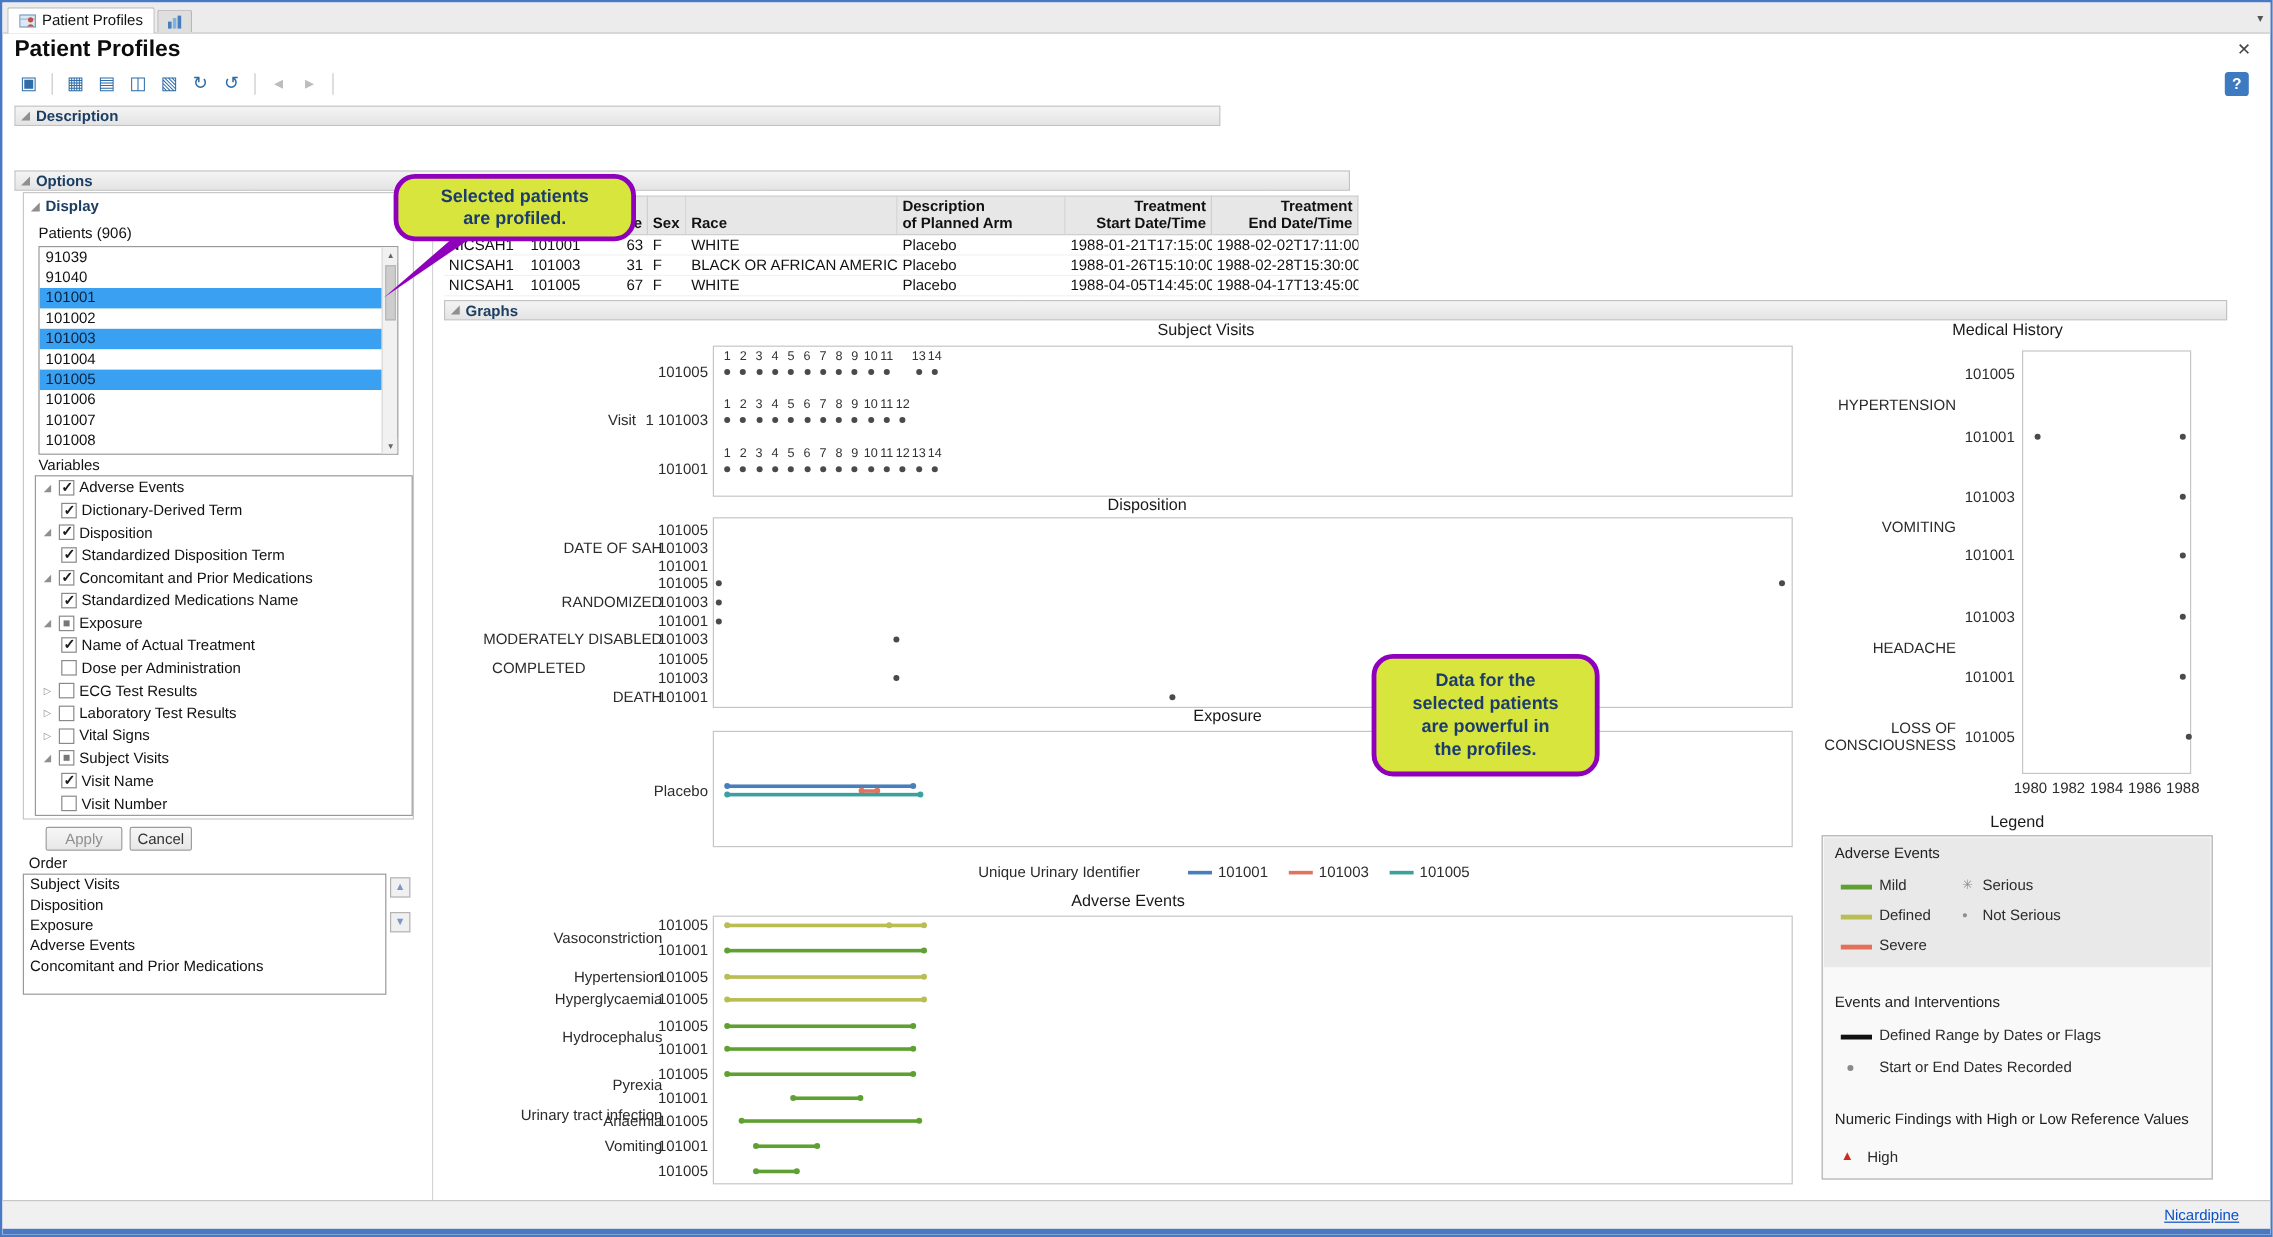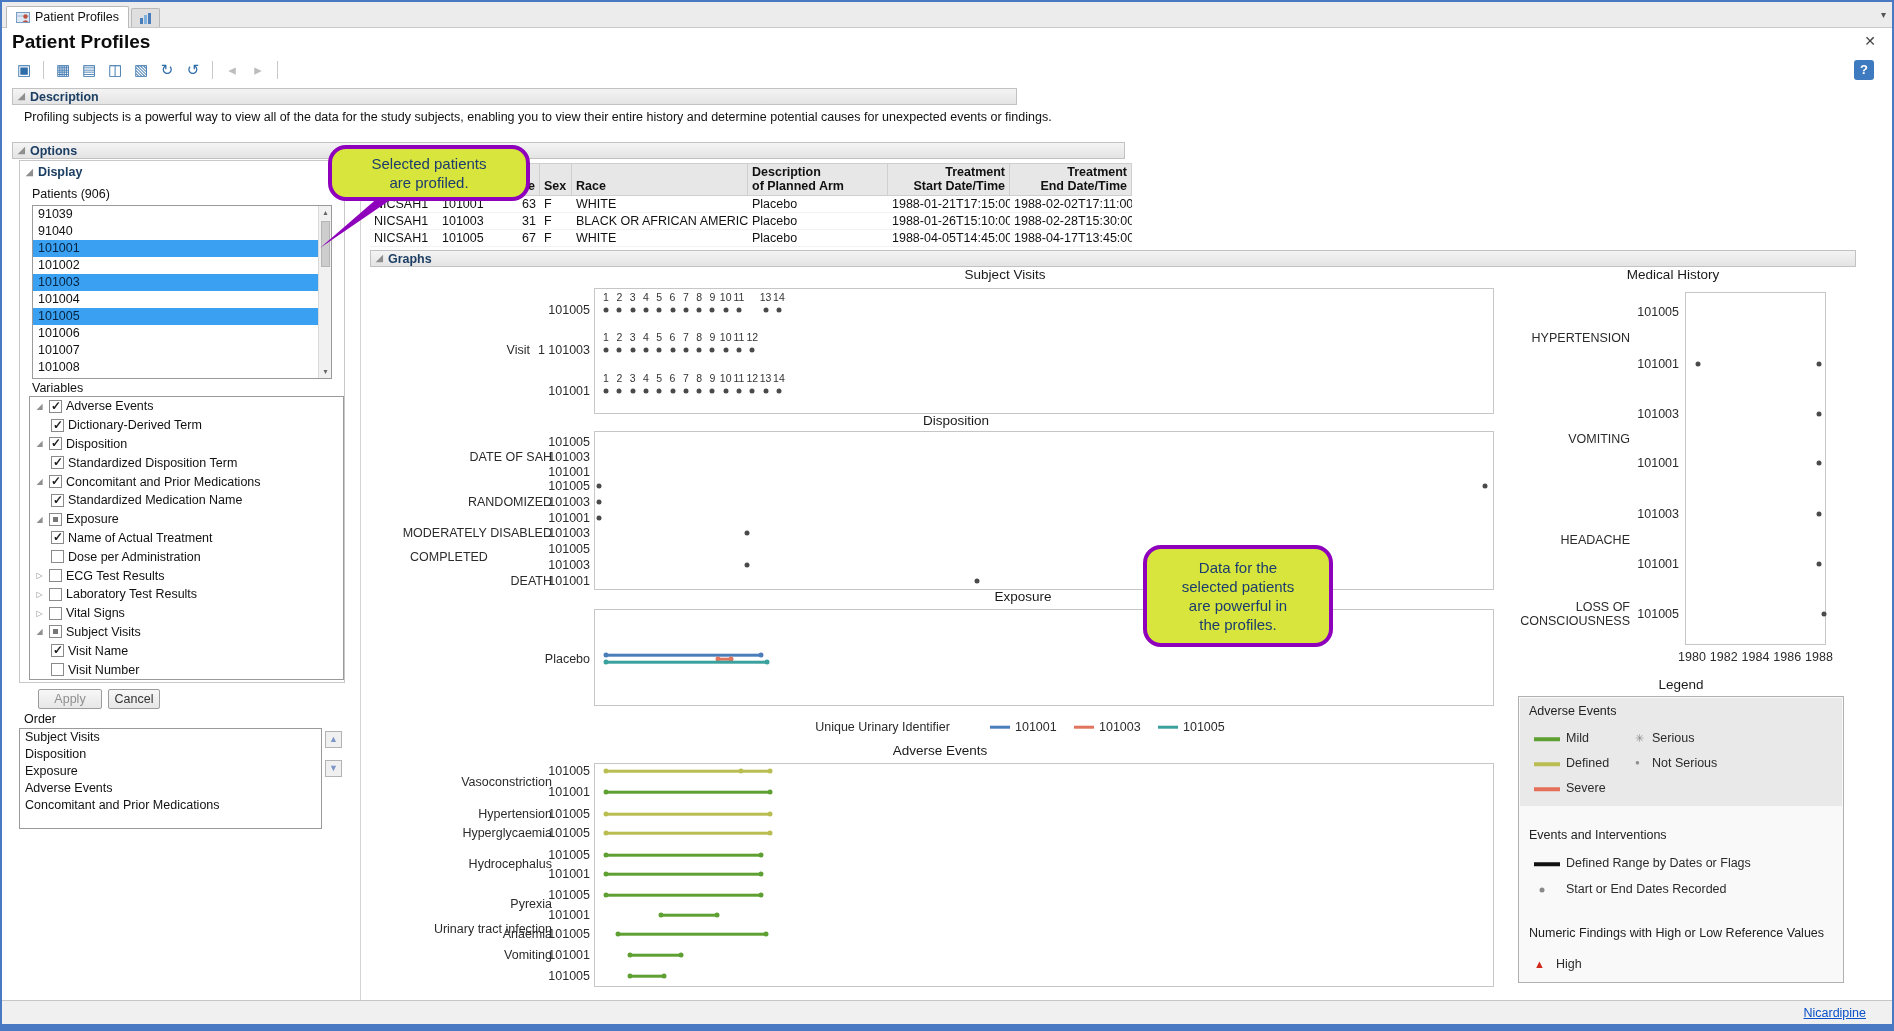--- a/index.html
+++ b/index.html
@@ -66,21 +66,21 @@
   .tick{position:absolute;width:34px;text-align:center;font-size:12.5px;color:#2b2b2b}
   .lg-sym{font-size:11px;color:#8f8f8f}
 
   
   .legend-box{position:absolute;border:1px solid #b0b0b0;background:#f9f9f9}
   .legend-band{position:absolute;background:#e9e9e9}
   .legend-hdr{position:absolute;font-size:12.5px;color:#222}
 
   
   .callout{position:absolute;border:4px solid #8e00bb;border-radius:18px;background:#d8e53c;display:flex;flex-direction:column;justify-content:center;z-index:60}
-  .callout div{font-weight:normal;font-size:15px;line-height:19px;text-align:center;color:#1b3c6e}
+  .callout div{font-weight:bold;font-size:15px;line-height:19px;text-align:center;color:#1b3c6e}
   .tailsvg{position:absolute;z-index:55}
 
   
   .statusbar{position:absolute;left:0;right:0;top:998px;height:28px;background:#f0f0f0;border-top:1px solid #c6c6c6}
   .statuslink{position:absolute;right:26px;top:1004px;font-size:12.5px;color:#0a50c8;text-decoration:underline}
   .bottom-strip{position:absolute;left:0;right:0;bottom:0;height:5px;background:#4a79c4}
   #layer{position:absolute;left:0;top:0;width:1894px;height:1031px;pointer-events:none}
 </style>
 </head>
 <body>
@@ -123,21 +123,20 @@
       <div class="ticon dis">◂</div>
       <div class="ticon dis">▸</div>
       <div class="tsep"></div>
     </div>
   <div class="help-btn">?</div>
 
   <div class="sec-bar" style="left:10px;top:86px;width:1005px">
     <span class="tri">◢</span>
     <span>Description</span>
   </div>
-  <div class="desc-text">Profiling subjects is a powerful way to view all of the data for the study subjects, enabling you to view their entire history and determine potential causes for unexpected events or findings.</div>
 
   <div class="sec-bar" style="left:10px;top:140px;width:1113px">
     <span class="tri">◢</span>
     <span>Options</span>
   </div>
 
   <div class="panel-box" style="left:17px;top:158px;width:326px;height:523px"></div>
   <div class="subhdr" style="left:24px;top:163px">
     <span class="tri">◢</span>
     <span>Display</span>
@@ -185,21 +184,21 @@
           <span class="chk on"></span>
           <span>Standardized Disposition Term</span>
         </div>
         <div class="var-row">
           <span class="expander">◢</span>
           <span class="chk on"></span>
           <span>Concomitant and Prior Medications</span>
         </div>
         <div class="var-row indent">
           <span class="chk on"></span>
-          <span>Standardized Medication Name</span>
+          <span>Standardized Medications Name</span>
         </div>
         <div class="var-row">
           <span class="expander">◢</span>
           <span class="chk partial"></span>
           <span>Exposure</span>
         </div>
         <div class="var-row indent">
           <span class="chk on"></span>
           <span>Name of Actual Treatment</span>
         </div>

